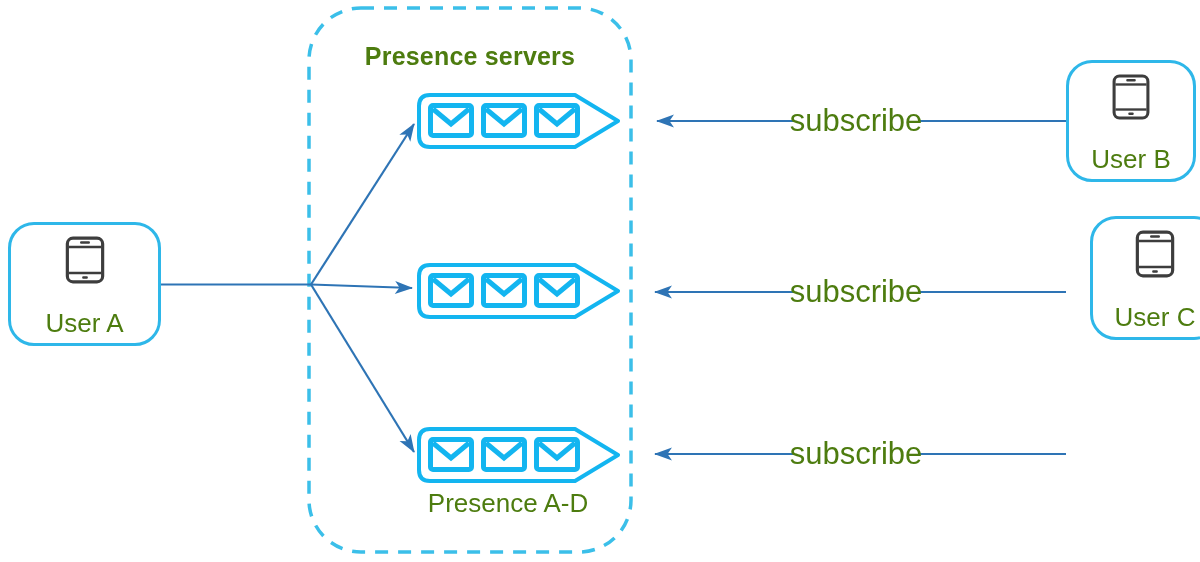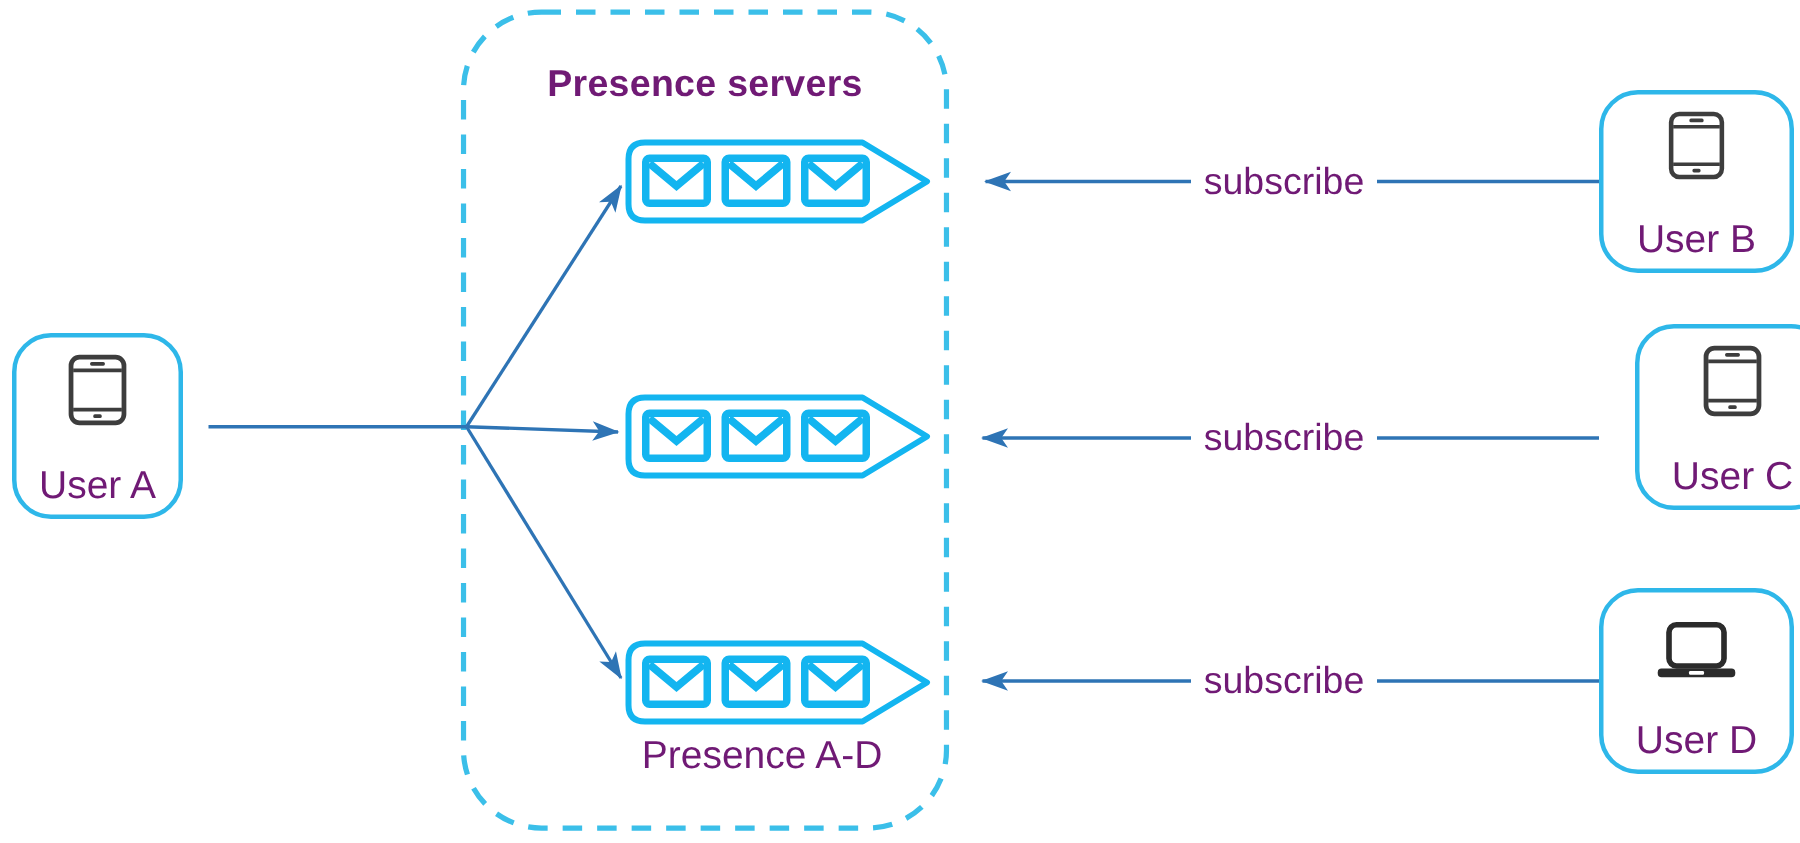--- a/index.html
+++ b/index.html
@@ -1,18 +1,18 @@
 <!DOCTYPE html>
 <html><head>
 <meta charset="utf-8">
 <style>
   html,body{margin:0;padding:0;background:#fff;}
   #canvas{
     position:relative;width:1200px;height:562px;background:#ffffff;overflow:hidden;
-    font-family:"Liberation Sans", sans-serif;color:#701a75;
+    font-family:"Liberation Sans", sans-serif;color:#4d7c0f;
   }
   .abs{position:absolute;}
   
   .user-box{
     position:absolute;box-sizing:border-box;background:#fff;
     border:3.5px solid #2eb7e9;border-radius:26px;
     display:flex;flex-direction:column;align-items:center;justify-content:flex-start;
     padding:11px 4px 5px 4px;
     gap:24px;
   }
@@ -21,21 +21,21 @@
   .presence-title{
     position:absolute;left:307px;top:42px;width:326px;text-align:center;
     font-size:25px;font-weight:bold;letter-spacing:.2px;
   }
   .channel-label{
     position:absolute;width:206px;text-align:center;font-size:26px;line-height:28px;white-space:nowrap;
   }
   .subscribe-label{
     position:absolute;width:124px;height:30px;background:#fff;
     display:flex;align-items:center;justify-content:center;
-    font-size:25px;line-height:30px;
+    font-size:31px;line-height:30px;
   }
   svg{display:block;}
 </style>
 </head>
 <body>
 
 <div id="canvas">
 
   <svg class="abs" style="left:307px;top:6px;" width="326" height="548" viewBox="0 0 326 548">
     <rect x="2" y="2" width="322" height="544" rx="52" ry="52" fill="none" stroke="#3bbfe9" stroke-width="3.5" stroke-dasharray="13 10"></rect>
@@ -104,21 +104,21 @@
       <rect x="2.5" y="2.5" width="41" height="30" rx="2.5" fill="#fff" stroke="#13b5f0" stroke-width="5"></rect>
       <polyline points="5,6 23,21 41,6" fill="none" stroke="#13b5f0" stroke-width="5"></polyline>
     </g>
   </svg>
   <div class="channel-label" style="left:405px;top:489px;">Presence A-D</div>
 
   <div class="subscribe-label" style="left:794px;top:106px;">subscribe</div>
   <div class="subscribe-label" style="left:794px;top:277px;">subscribe</div>
   <div class="subscribe-label" style="left:794px;top:439px;">subscribe</div>
 
-  <div class="user-box" style="left:8px;top:222px;width:114px;height:124px;">
+  <div class="user-box" style="left:8px;top:222px;width:153px;height:124px;">
     <svg width="56" height="68" viewBox="0 0 56 68">
       <rect x="3" y="3" width="50" height="62" rx="8" fill="#fff" stroke="#3d3d3d" stroke-width="4.5"></rect>
       <line x1="5" y1="15.5" x2="51" y2="15.5" stroke="#3d3d3d" stroke-width="3.5"></line>
       <line x1="5" y1="52.5" x2="51" y2="52.5" stroke="#3d3d3d" stroke-width="3.5"></line>
       <rect x="21" y="7.5" width="14" height="3.5" rx="1.5" fill="#3d3d3d"></rect>
       <rect x="24" y="57" width="8" height="3.5" rx="1.5" fill="#3d3d3d"></rect>
     </svg>
     <div class="user-label">User A</div>
   </div>
 
@@ -137,22 +137,14 @@
     <svg width="52" height="64" viewBox="0 0 56 68">
       <rect x="3" y="3" width="50" height="62" rx="8" fill="#fff" stroke="#3d3d3d" stroke-width="4.5"></rect>
       <line x1="5" y1="15.5" x2="51" y2="15.5" stroke="#3d3d3d" stroke-width="3.5"></line>
       <line x1="5" y1="52.5" x2="51" y2="52.5" stroke="#3d3d3d" stroke-width="3.5"></line>
       <rect x="21" y="7.5" width="14" height="3.5" rx="1.5" fill="#3d3d3d"></rect>
       <rect x="24" y="57" width="8" height="3.5" rx="1.5" fill="#3d3d3d"></rect>
     </svg>
     <div class="user-label">User C</div>
   </div>
 
-  <div class="user-box" style="left:1066px;top:392px;width:130px;height:124px;">
-    <svg width="68" height="48" viewBox="0 0 68 48" style="margin-top:8px;">
-      <rect x="12" y="3" width="44" height="33" rx="6" fill="#fff" stroke="#2b2b2b" stroke-width="4.5"></rect>
-      <rect x="3" y="38" width="62" height="7" rx="3" fill="#2b2b2b"></rect>
-      <rect x="28" y="40" width="12" height="3" rx="1" fill="#ffffff"></rect>
-    </svg>
-    <div class="user-label">User D</div>
-  </div>
 
 </div>
 
 </body></html>

